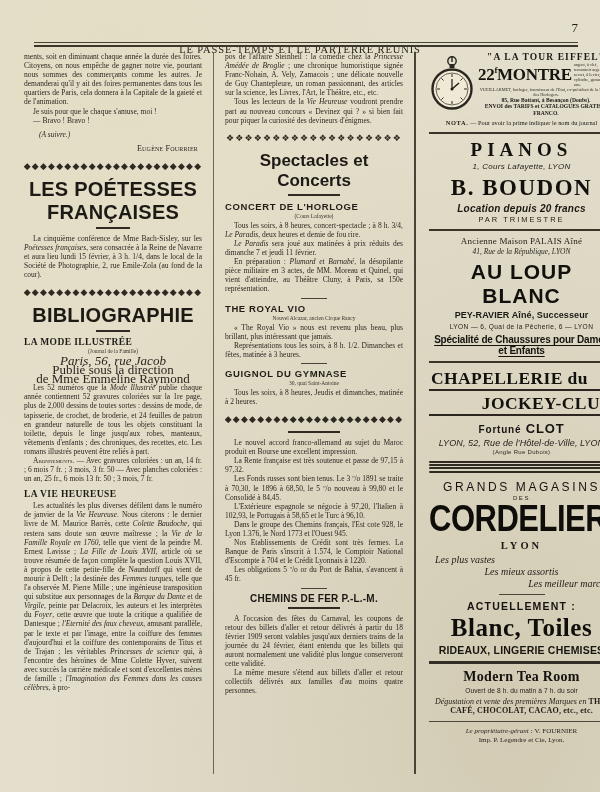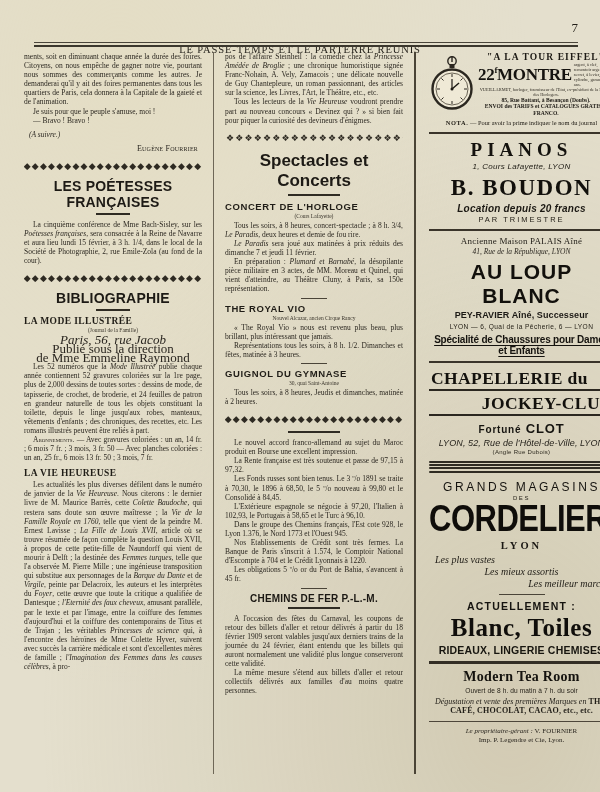--- a/index.html
+++ b/index.html
@@ -71,39 +71,39 @@
     color:#2b2720;
   }
   p.ind{text-indent:9px;}
   i,em{font-style:italic;}
   .sc{font-variant:small-caps;}
 
   .sig{
     text-align:right;font-size:8px;margin-top:5px;margin-right:4px;
     font-variant:small-caps;letter-spacing:.2px;
   }
-  .asuivre{font-size:7.5px;font-style:italic;margin-top:5px;margin-left:5px;}
+  .asuivre{font-size:7.5px;font-style:italic;margin-top:5px;margin-left:15px;}
 
   
   .orn{
     height:12px;margin:7px 0 6px;
     display:flex;align-items:center;justify-content:center;
     overflow:hidden;
   }
   .orn .dots{
     font-size:9px;letter-spacing:1.2px;color:#2e2a22;line-height:8px;
     white-space:nowrap;
   }
   .orn2{height:13px;}
 
   h2.sect{
     text-align:center;
     font-family:"Liberation Sans", sans-serif;
     font-weight:bold;
-    font-size:14px;letter-spacing:.2px;
+    font-size:20px;letter-spacing:.2px;
     margin:2px 0 1px;color:#1d1a15;
   }
   h2.sect.huge{font-size:17px;letter-spacing:0;}
   .underline-short{
     width:34px;height:2px;background:#2f2b23;margin:3px auto 5px;
   }
   .underline-mid{
     width:52px;height:2px;background:#2f2b23;margin:3px auto 5px;
   }
   h3.sub{
@@ -283,21 +283,21 @@
   <div class="masthead">
     <span class="title">LE PASSE-TEMPS ET LE PARTERRE REUNIS</span>
   </div>
   <div class="folio">7</div>
   <div class="rule-double"></div>
 
   <div class="cols">
 
     <div class="col col1">
       <p>ments, soit en diminuant chaque année la durée des foires. Citoyens, on nous empêche de gagner notre vie, pourtant nous sommes des commerçants comme les autres. Je demanderai qu'il y ait des foires permanentes dans tous les quartiers de Paris, cela donnera à la Capitale de la gaieté et de l'animation.</p>
-      <p class="ind">Je suis pour que le peuple s'amuse, moi !</p>
+      <p class="ind">Je suis pour que le chaque s'amuse, moi !</p>
       <p class="ind">— Bravo ! Bravo !</p>
       <div class="asuivre">(A suivre.)</div>
       <div class="sig">Eugène Fourrier</div>
 
       <div class="orn">
         <span class="dots">◆◆◆◆◆◆◆◆◆◆◆◆◆◆◆◆◆◆◆◆◆◆◆◆◆◆</span>
       </div>
 
       <h2 class="sect">LES POÉTESSES FRANÇAISES</h2>
       <div class="underline-short"></div>

